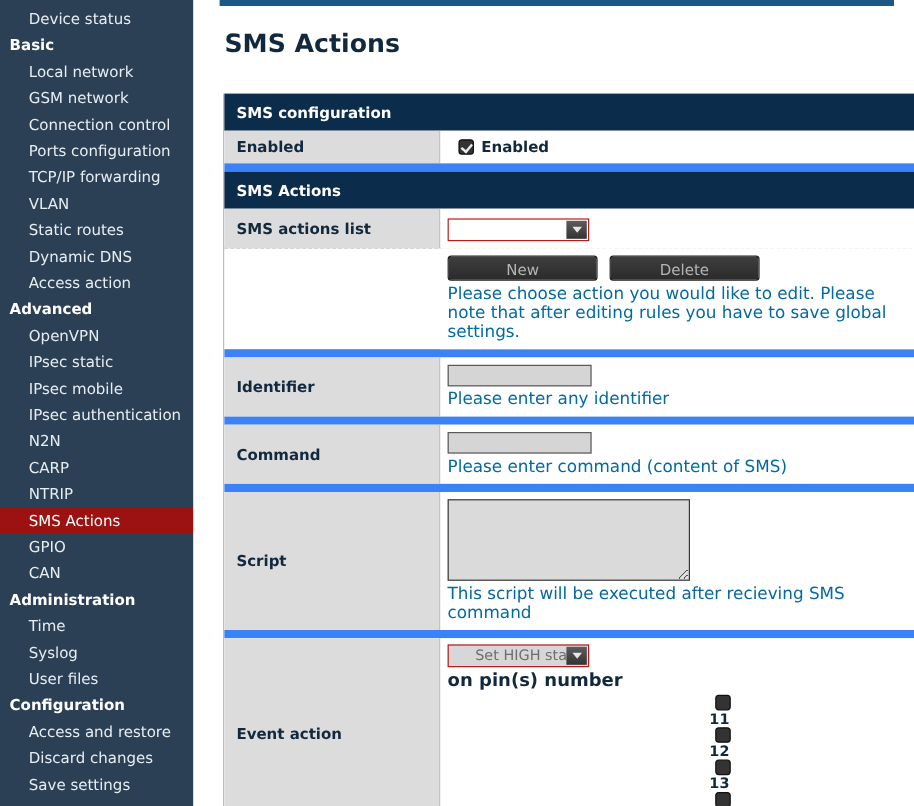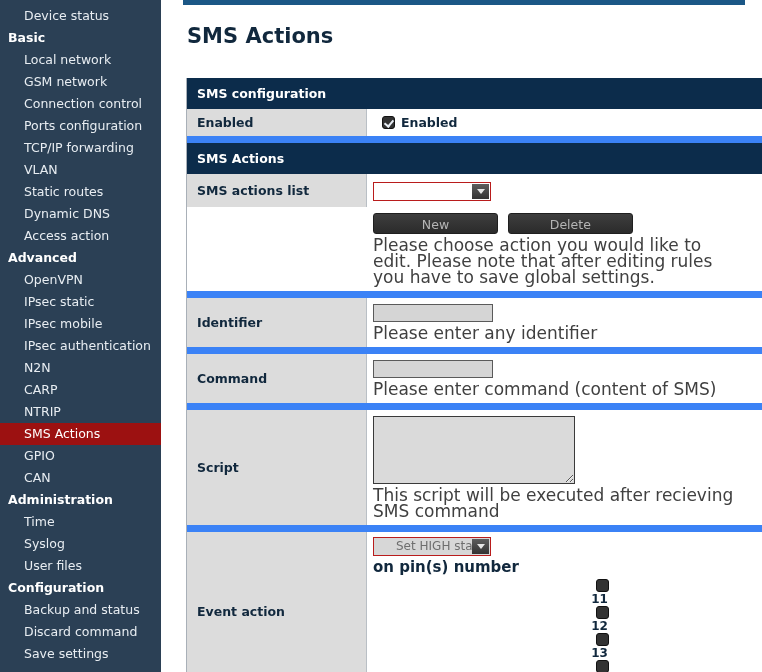--- a/index.html
+++ b/index.html
@@ -120,22 +120,22 @@
     box-sizing: border-box;
     border-right: 1px solid #b9bfc5;
   }
   .cell-field {
     flex: 1;
     background: #ffffff;
     padding: 6px 0 6px 6px;
     box-sizing: border-box;
   }
   .hint {
-    font-size: 17px;
-    color: #404040;
+    font-size: 14px;
+    color: #0369a1;
     line-height: 16px;
     margin-top: 3px;
     max-width: 370px;
   }
 
   
   .chk {
     display: inline-block;
     width: 13px;
     height: 13px;
@@ -288,22 +288,22 @@
     <div class="nav-item">CARP</div>
     <div class="nav-item">NTRIP</div>
     <div class="nav-item active">SMS Actions</div>
     <div class="nav-item">GPIO</div>
     <div class="nav-item">CAN</div>
     <div class="nav-group">Administration</div>
     <div class="nav-item">Time</div>
     <div class="nav-item">Syslog</div>
     <div class="nav-item">User files</div>
     <div class="nav-group">Configuration</div>
-    <div class="nav-item">Backup and status</div>
-    <div class="nav-item">Discard command</div>
+    <div class="nav-item">Access and restore</div>
+    <div class="nav-item">Discard changes</div>
     <div class="nav-item">Save settings</div>
   </nav>
 
 <div id="main">
 
   <h1 id="page-title">SMS Actions</h1>
 
   <div id="panel">
 
     <div class="section-head">SMS configuration</div>

